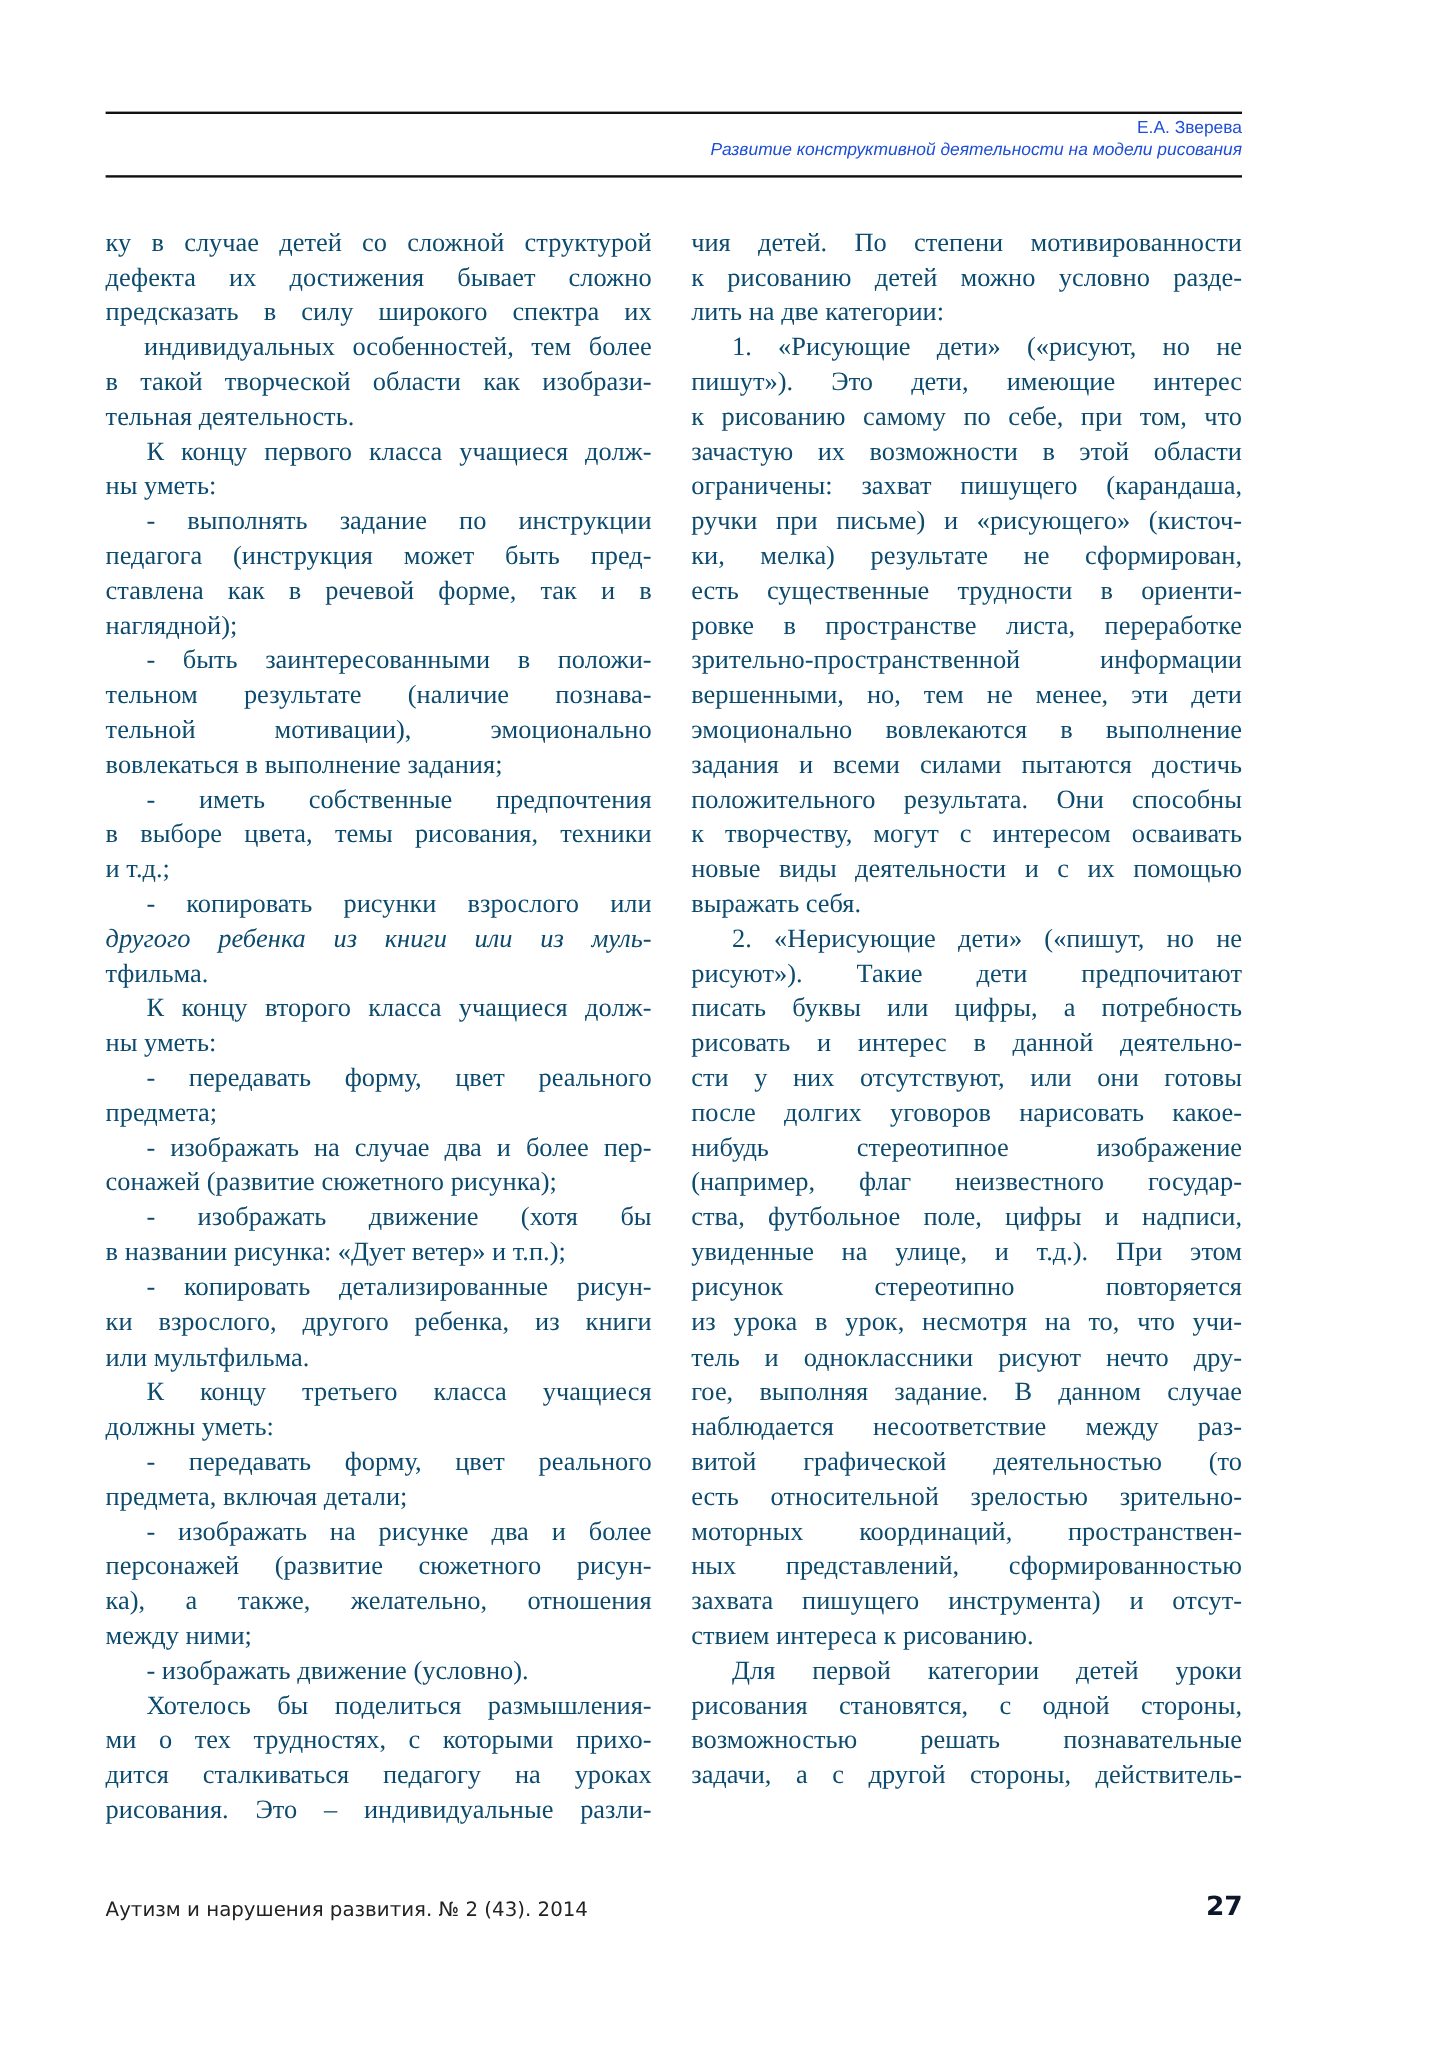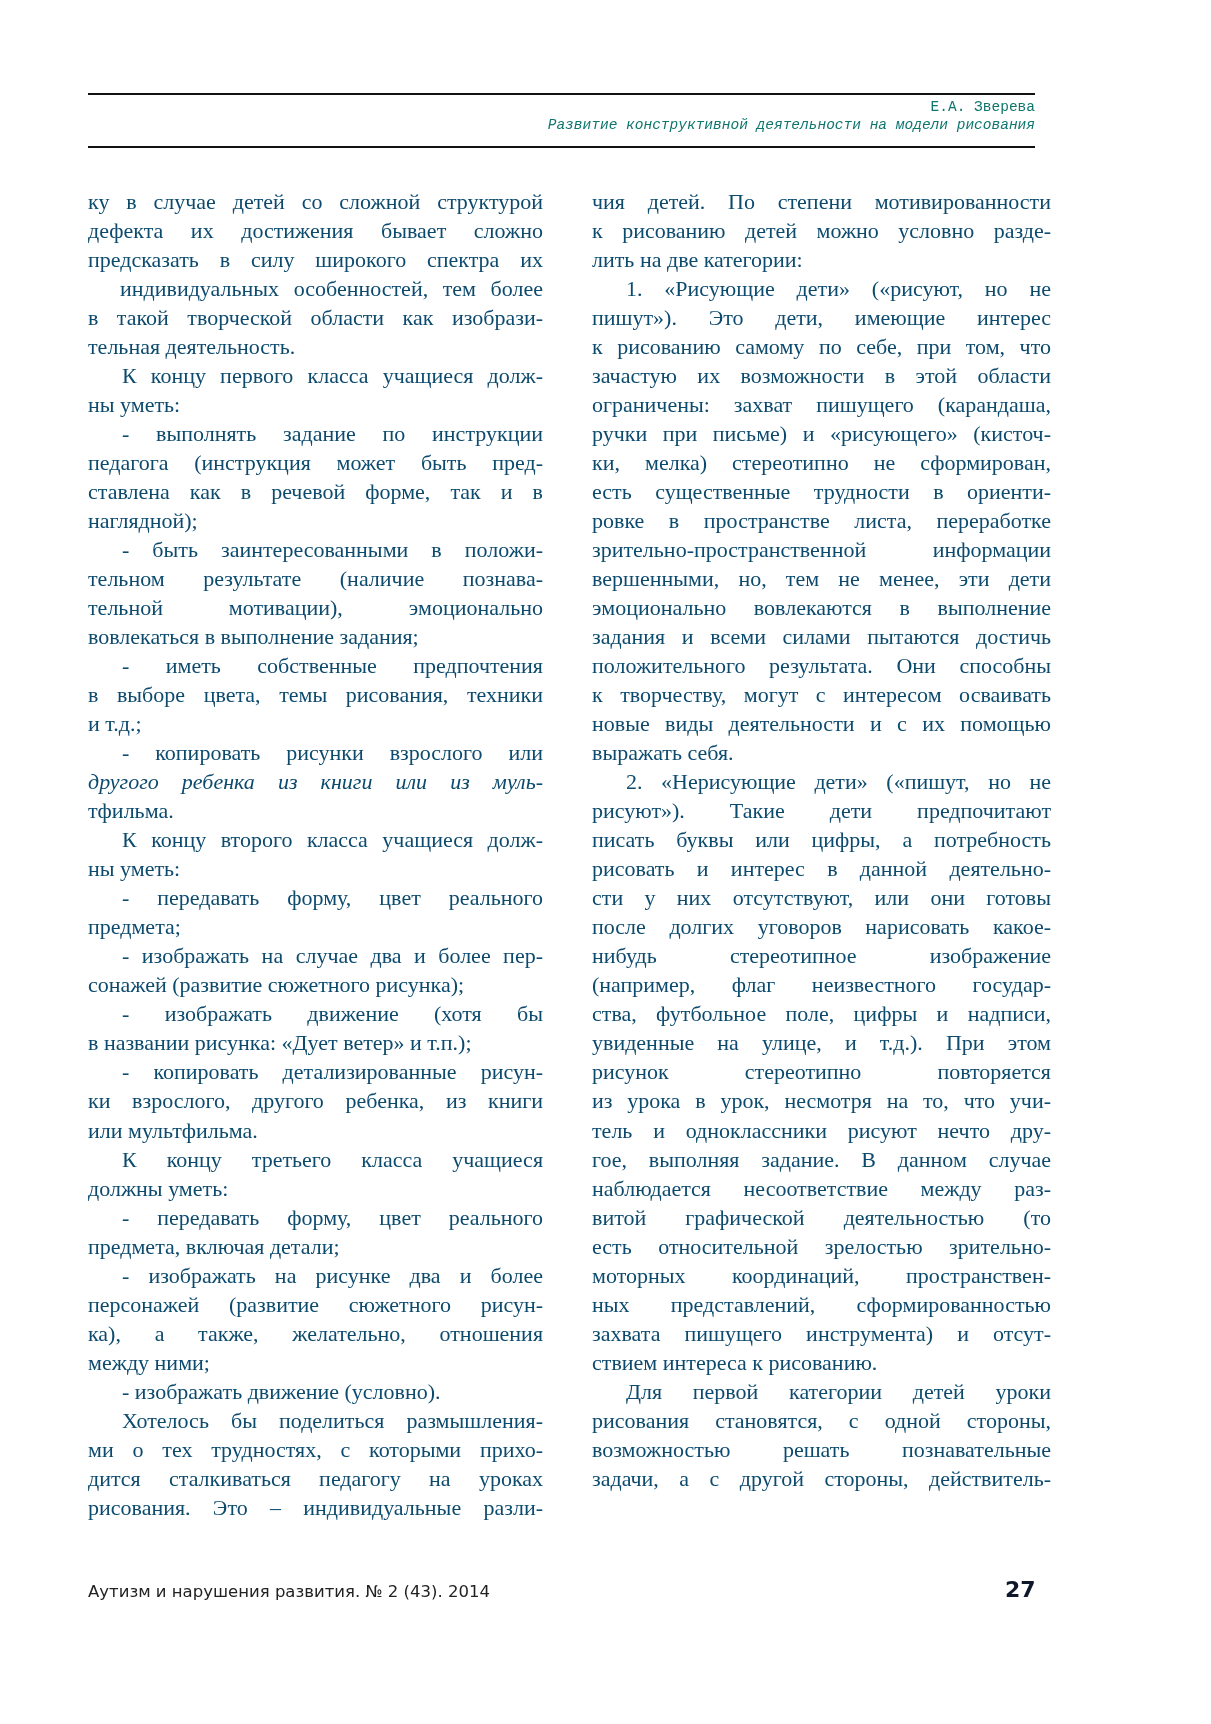--- a/index.html
+++ b/index.html
@@ -1,25 +1,25 @@
 <!DOCTYPE html>
 <html><head>
 <meta charset="utf-8">
 <style>
   html, body { margin:0; padding:0; background:#ffffff; }
   body { width:1211px; height:1724px; position:relative; overflow:hidden; color:#1a1a1a; }
   .rule { position:absolute; left:88px; width:947px; height:2px; background:#111; }
   .rule.top { top:93px; }
   .rule.bottom { top:146px; }
-  .hdr { position:absolute; right:176px; text-align:right; font-family:Liberation Mono, monospace; color:#0f766e; white-space:nowrap; }
+  .hdr { position:absolute; right:176px; text-align:right; font-family:Liberation Sans, sans-serif; color:#1d4ed8; white-space:nowrap; }
   .hdr.author { top:99px; font-size:14.5px; }
   .hdr.title { top:117px; font-size:14.5px; font-style:italic; }
   .col { position:absolute; top:187px; font-family:"Liberation Serif", serif; font-size:22px; line-height:29.02px; color:#0c4a6e; }
   .col.left { left:88px; width:455px; }
-  .col.right { left:592px; width:459px; }
+  .col.right { left:576px; width:459px; }
   .ln { display:block; text-align:justify; text-align-last:justify; white-space:nowrap; height:29.02px; overflow:visible; }
   .ln.last { text-align-last:left; }
   .ln.ind { padding-left:34px; }
   .footer { position:absolute; top:1582px; left:88px; font-family:"DejaVu Sans", sans-serif; font-size:16.5px; color:#222; white-space:nowrap; }
   .pnum { position:absolute; top:1577px; left:1005px; width:30px; text-align:right; font-family:"DejaVu Sans", sans-serif; font-weight:bold; font-size:22px; color:#0f172a; }
 </style>
 </head>
 <body>
 
 <div class="rule top"></div>
@@ -78,21 +78,21 @@
 <div class="col right">
     <span class="ln" style="white-space: normal;">чия детей. По степени мотивированности</span>
     <span class="ln" style="white-space: normal;">к рисованию детей можно условно разде-</span>
     <span class="ln last" style="white-space: nowrap;">лить на две категории:</span>
     <span class="ln ind" style="white-space: normal;">1. «Рисующие дети» («рисуют, но не</span>
     <span class="ln" style="white-space: normal;">пишут»). Это дети, имеющие интерес</span>
     <span class="ln" style="white-space: normal;">к рисованию самому по себе, при том, что</span>
     <span class="ln" style="white-space: normal;">зачастую их возможности в этой области</span>
     <span class="ln" style="white-space: normal;">ограничены: захват пишущего (карандаша,</span>
     <span class="ln" style="white-space: normal;">ручки при письме) и «рисующего» (кисточ-</span>
-    <span class="ln" style="white-space: normal;">ки, мелка) стереотипно не сформирован,</span>
+    <span class="ln" style="white-space: normal;">ки, мелка) результате не сформирован,</span>
     <span class="ln" style="white-space: normal;">есть существенные трудности в ориенти-</span>
     <span class="ln" style="white-space: normal;">ровке в пространстве листа, переработке</span>
     <span class="ln" style="white-space: normal;">зрительно-пространственной информации</span>
     <span class="ln" style="white-space: normal;">вершенными, но, тем не менее, эти дети</span>
     <span class="ln" style="white-space: normal;">эмоционально вовлекаются в выполнение</span>
     <span class="ln" style="white-space: normal;">задания и всеми силами пытаются достичь</span>
     <span class="ln" style="white-space: normal;">положительного результата. Они способны</span>
     <span class="ln" style="white-space: normal;">к творчеству, могут с интересом осваивать</span>
     <span class="ln" style="white-space: normal;">новые виды деятельности и с их помощью</span>
     <span class="ln last" style="white-space: nowrap;">выражать себя.</span>

